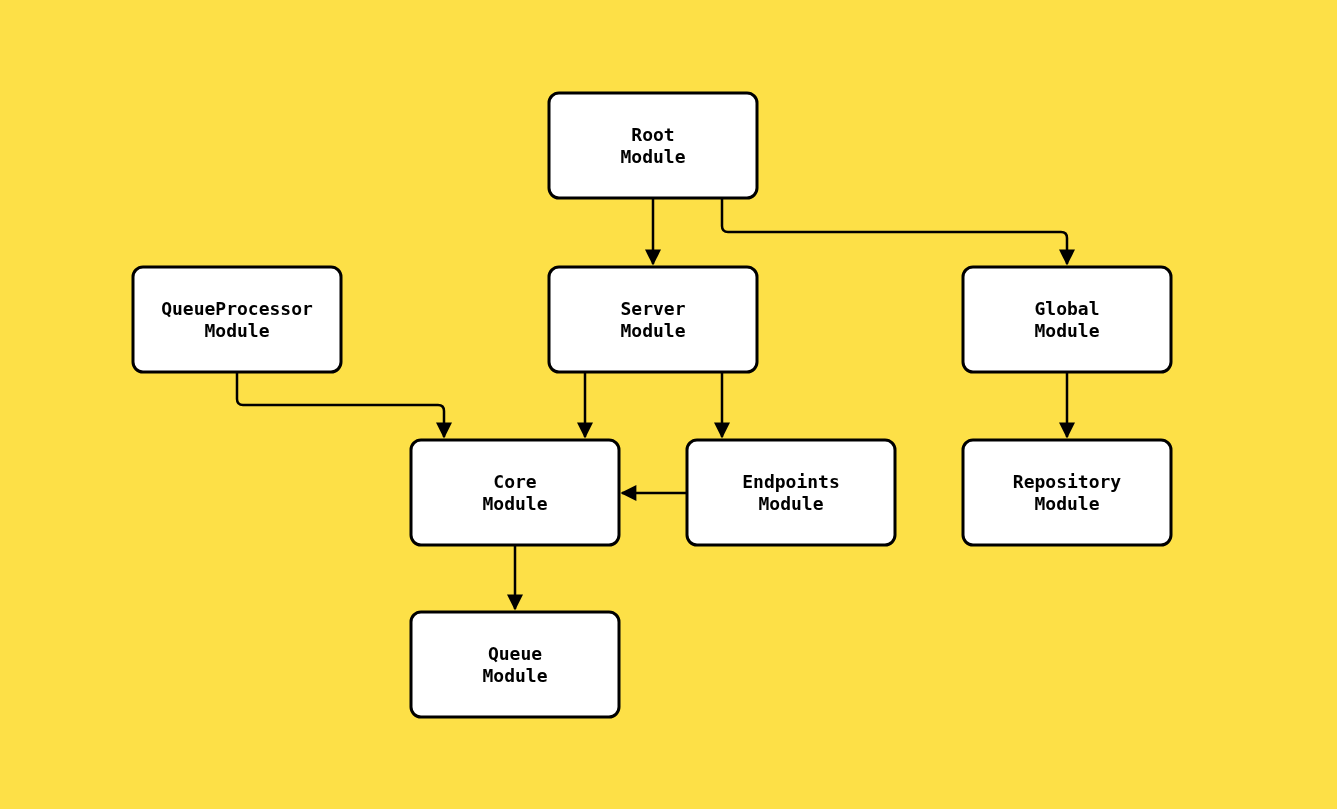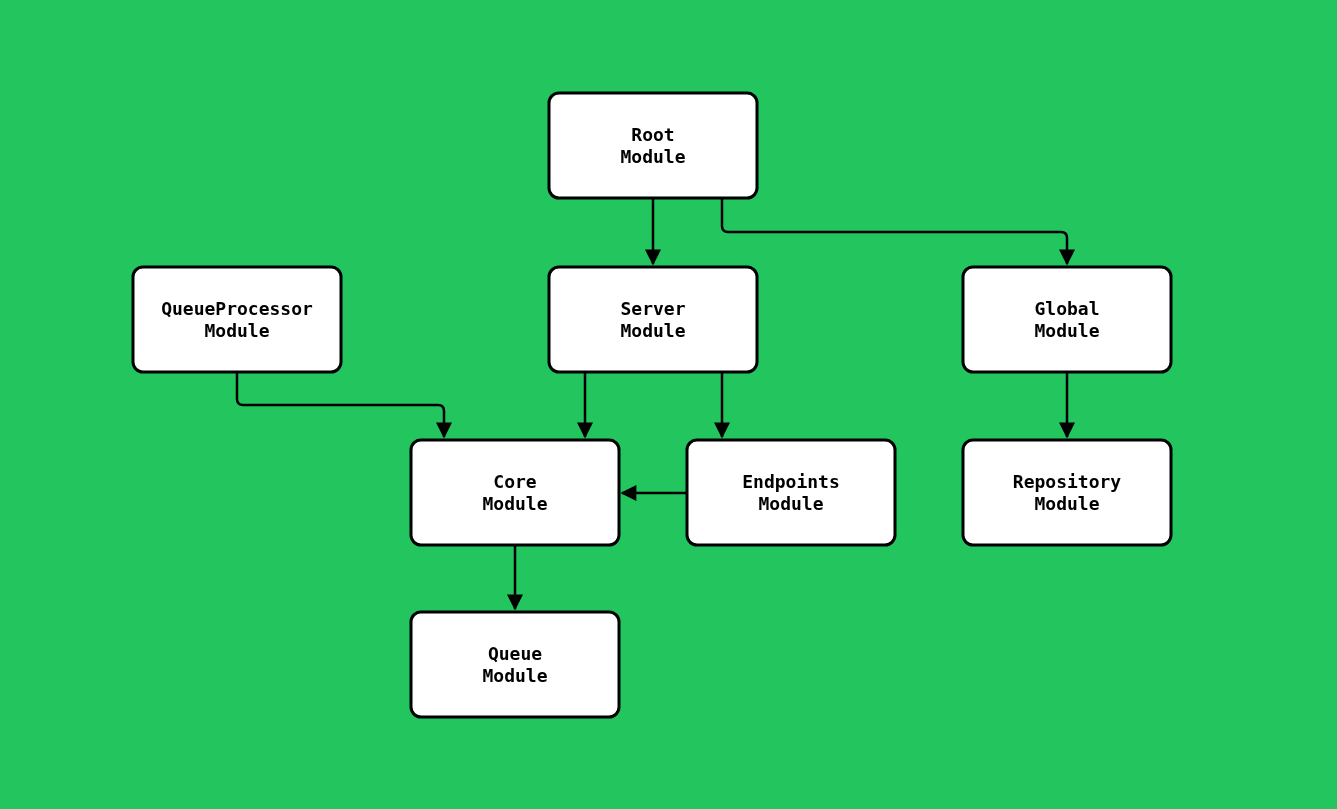--- a/index.html
+++ b/index.html
@@ -8,21 +8,21 @@
     background: #ffffff;
     width: 1337px;
     height: 809px;
     overflow: hidden;
     font-family: "DejaVu Sans Mono", monospace;
   }
   .canvas-wrap {
     position: relative;
     width: 1337px;
     height: 809px;
-    background: #22c55e;
+    background: #fde047;
   }
   svg.diagram {
     display: block;
     width: 1337px;
     height: 809px;
   }
   .node-rect {
     fill: #ffffff;
     stroke: #000000;
     stroke-width: 3;

